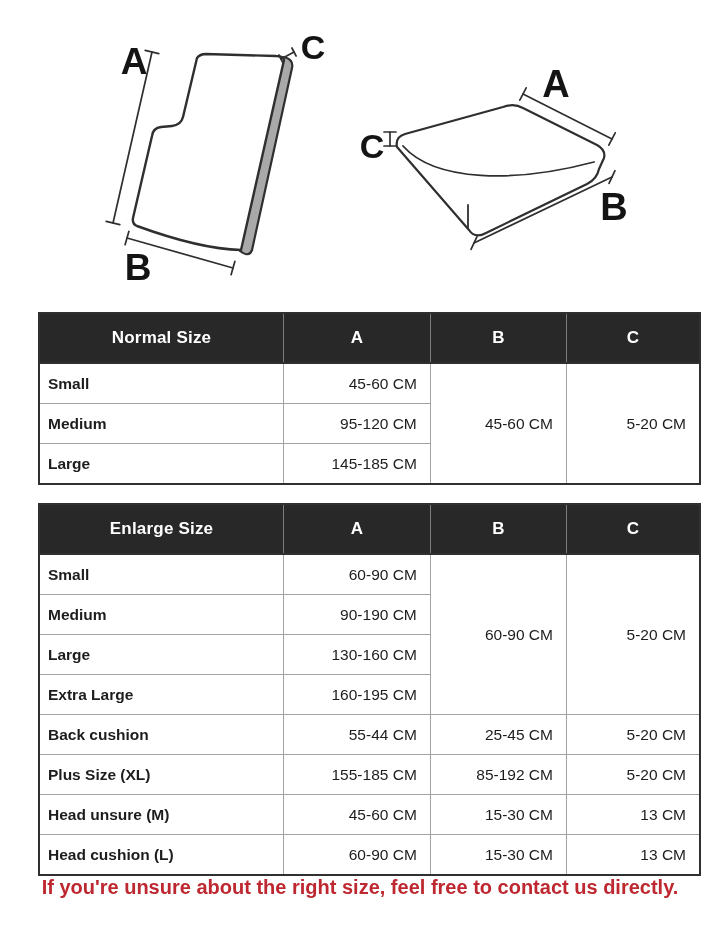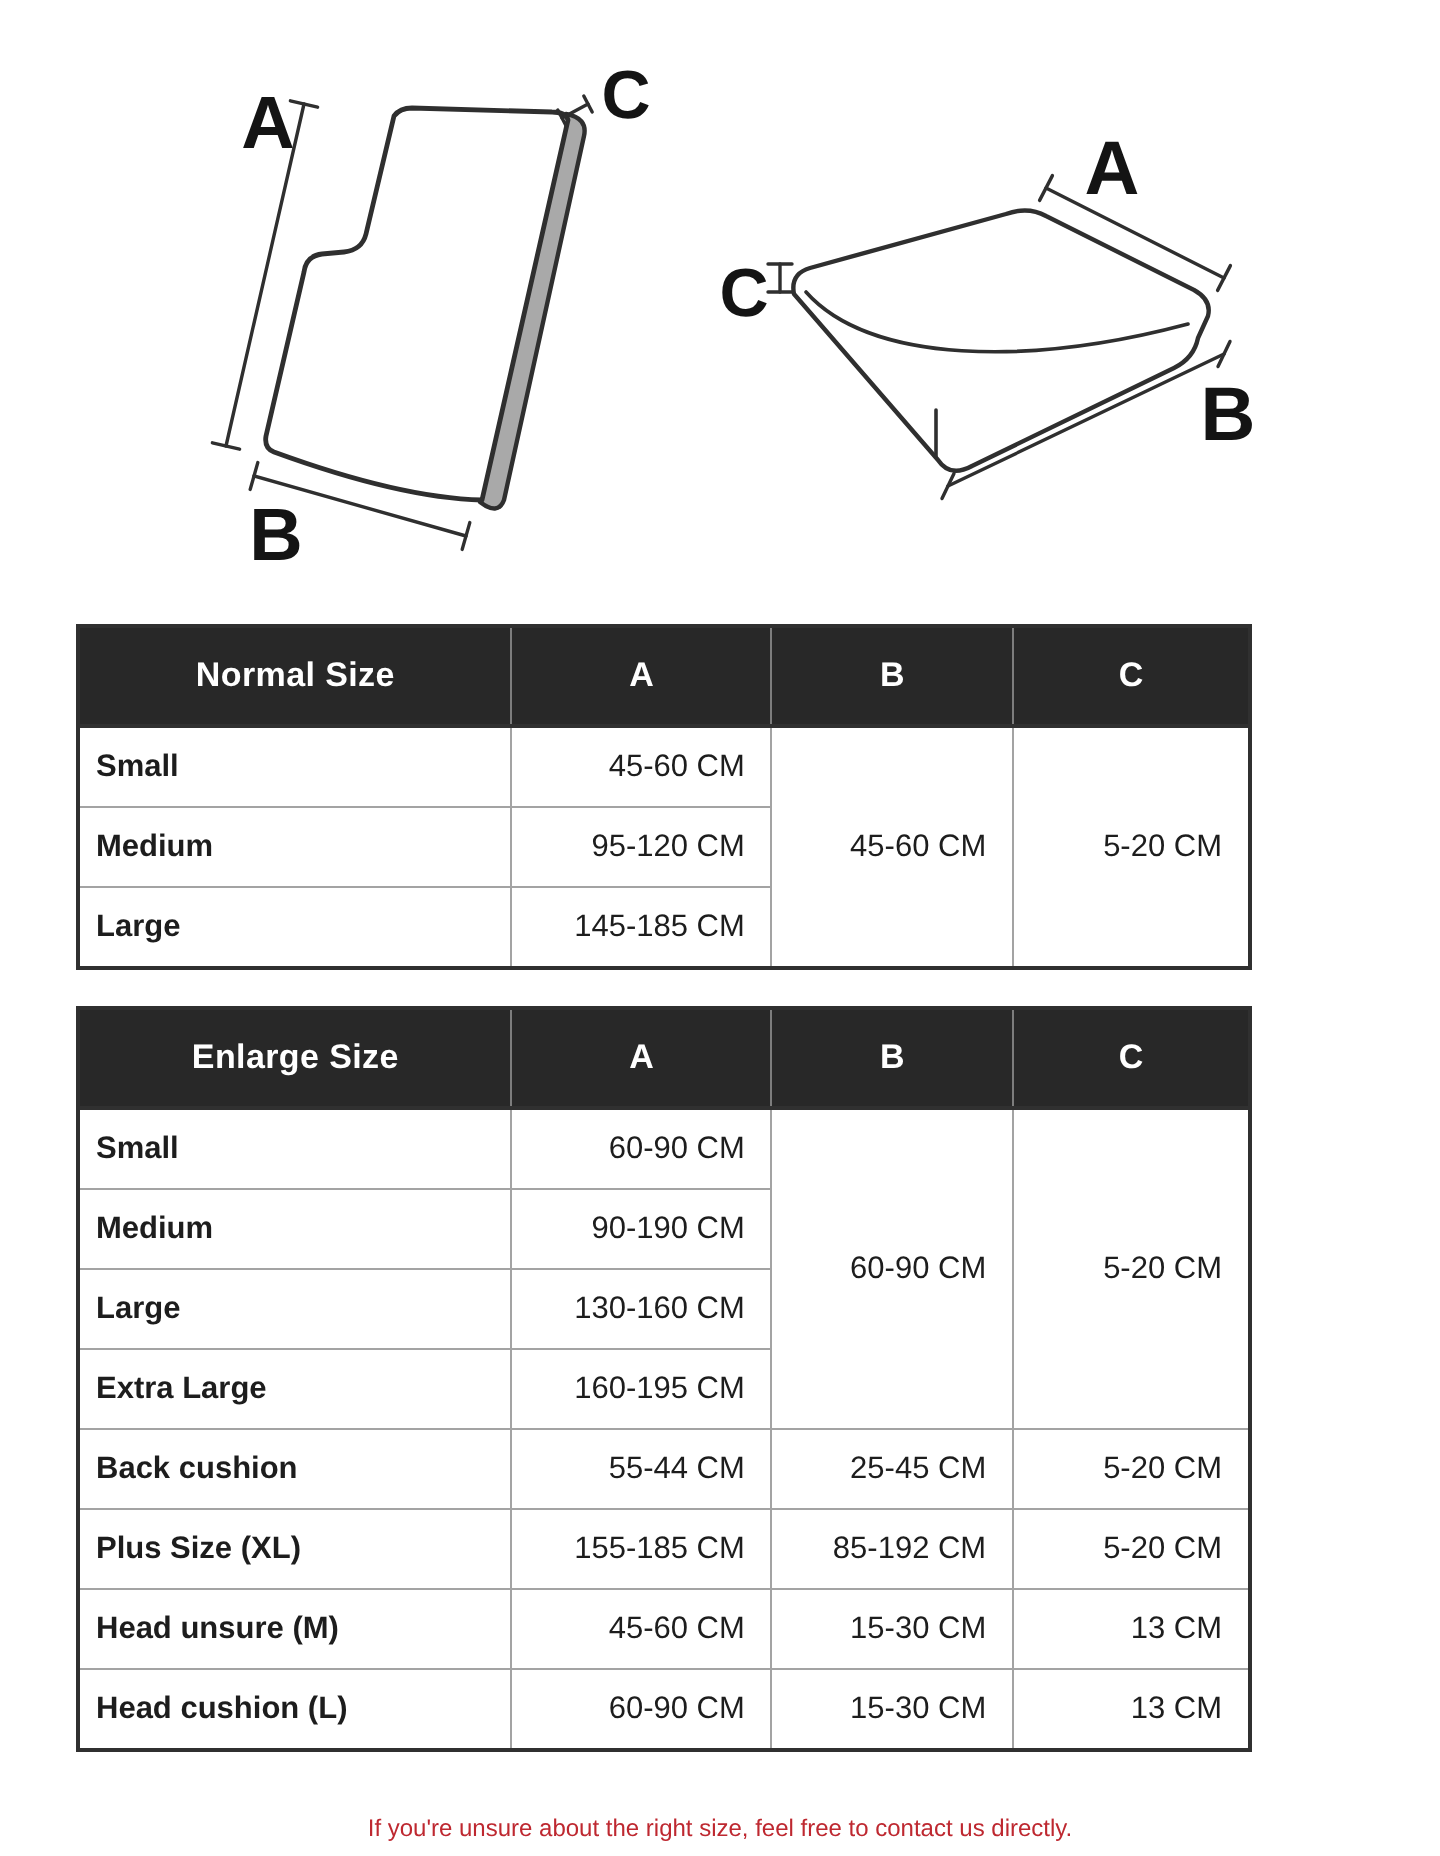--- a/index.html
+++ b/index.html
@@ -5,21 +5,21 @@
   html,body{margin:0;padding:0;}
   body{
     width:720px;height:928px;background:#ffffff;
     font-family:"Liberation Sans",sans-serif;
     -webkit-font-smoothing:antialiased;
   }
   .diagram-wrap{width:720px;height:302px;}
   svg text{font-family:"Liberation Sans",sans-serif;font-weight:bold;fill:#141414;}
   table.size-table{
     border-collapse:collapse;table-layout:fixed;
-    width:588px;margin-left:38px;
+    width:663px;margin-left:38px;
     border:2px solid #303030;
   }
   table.size-table th{
     background:#282828;color:#ffffff;
     font-size:17px;font-weight:bold;
     height:46px;text-align:center;
     border:1px solid #7d7d7d;
     border-top:2px solid #303030;
     border-bottom:2px solid #303030;
     letter-spacing:.2px;
@@ -31,22 +31,22 @@
     background:#ffffff;
   }
   td.lbl{
     font-weight:bold;font-size:16px;color:#101010;
     text-align:left;padding-left:8px;
   }
   td.val{text-align:right;padding-right:13px;}
   .tbl-gap{height:18px;}
   .top-gap{height:10px;}
   .note{
-    margin-top:31px;text-align:center;
-    color:#be2830;font-weight:normal;font-size:12px;
+    text-align:center;
+    color:#be2830;font-weight:bold;font-size:20px;
   }
 </style>
 </head>
 <body>
 
 <div class="diagram-wrap">
 <svg width="720" height="302" viewBox="0 0 720 302">
 
   <g stroke="#2f2f2f" stroke-linejoin="round" stroke-linecap="round" fill="none">
 

